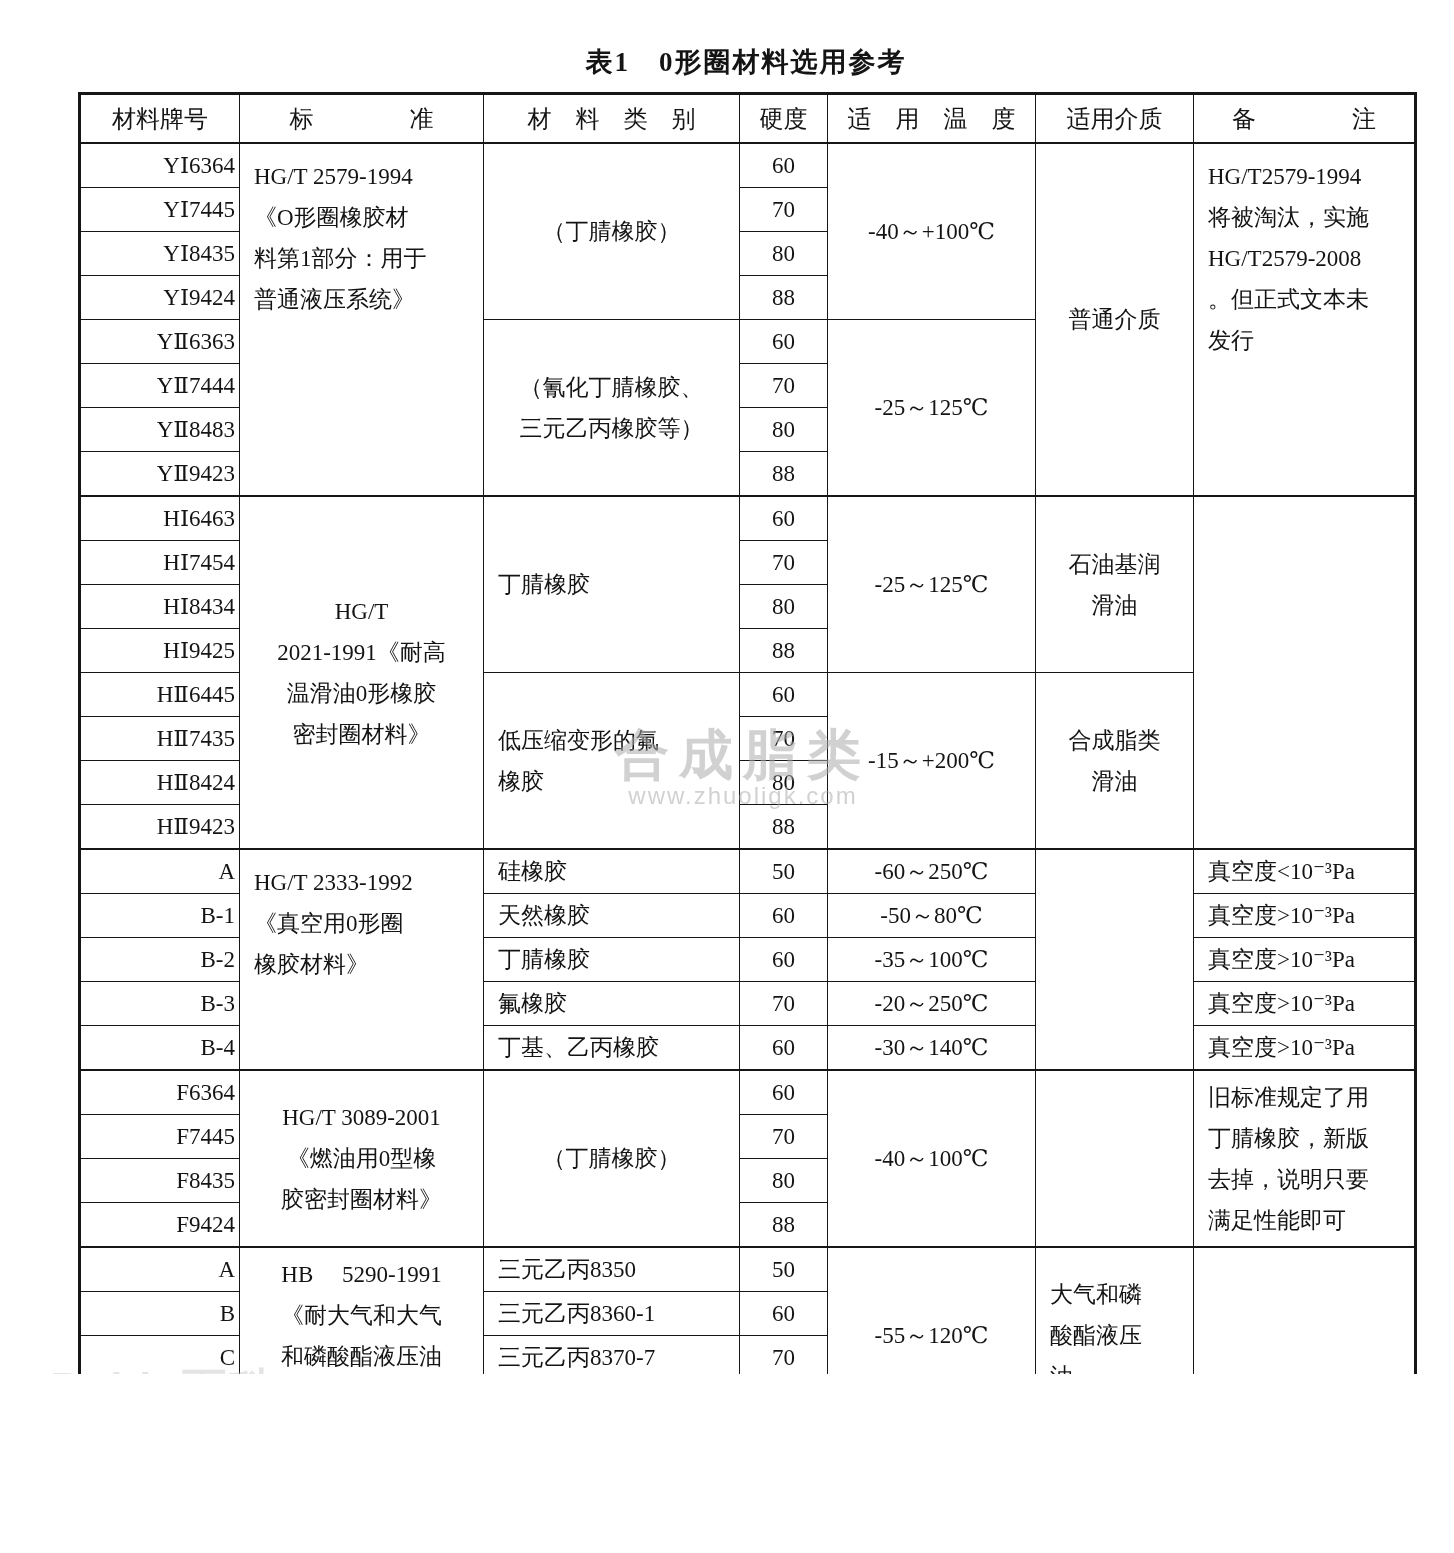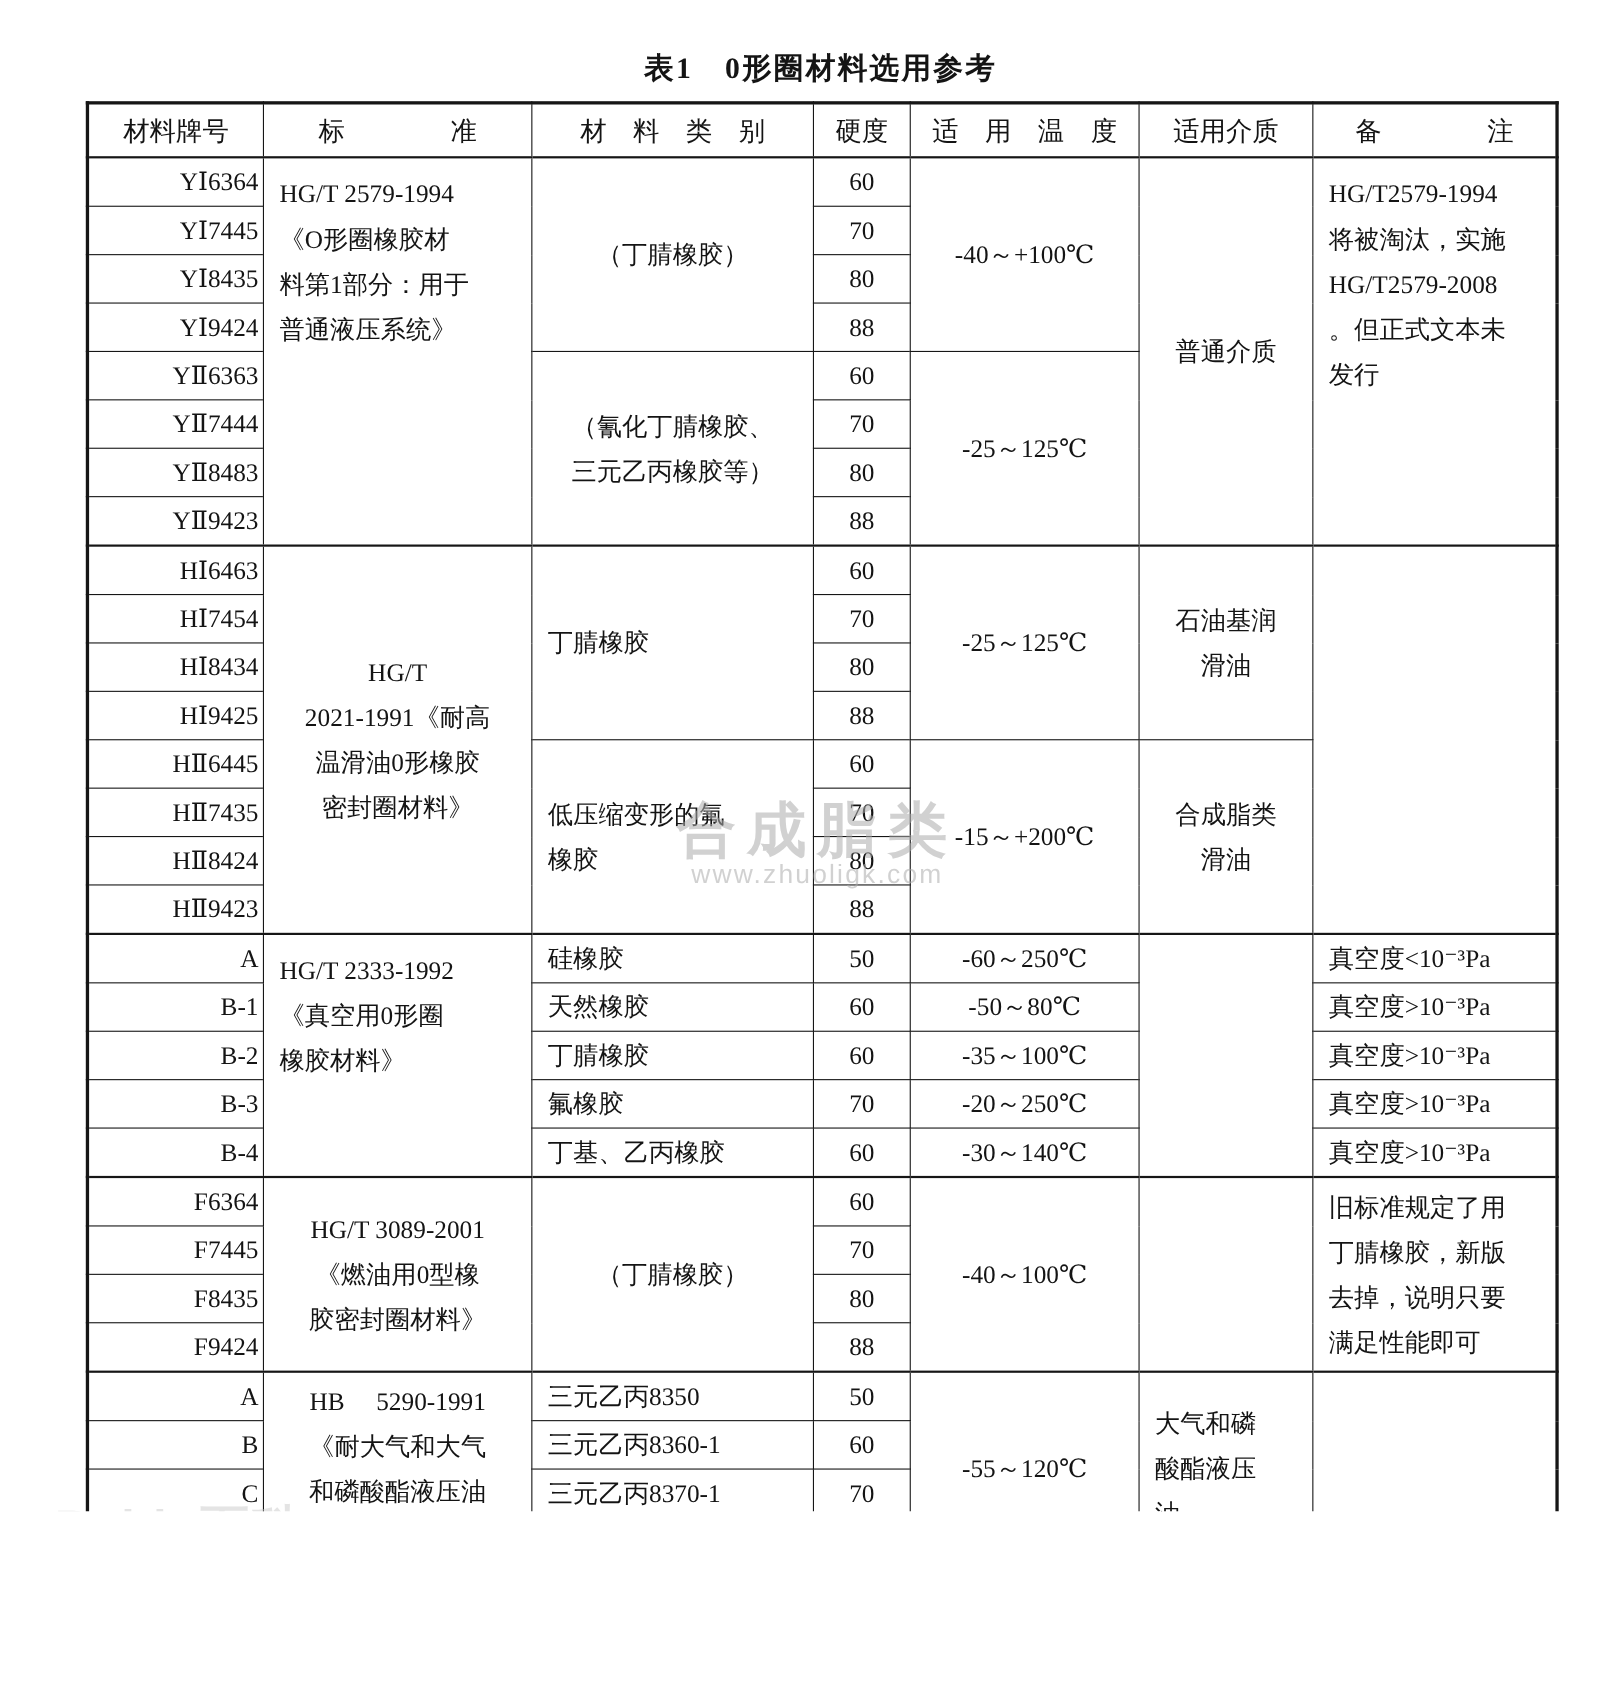--- a/index.html
+++ b/index.html
@@ -253,21 +253,21 @@
 油</td>
           <td rowspan="4" data-name="remark-cell"></td>
         </tr>
         <tr data-name="table-row">
           <td data-name="grade-cell">B</td>
           <td class="l" data-name="category-cell">三元乙丙8360-1</td>
           <td data-name="hardness-cell">60</td>
         </tr>
         <tr data-name="table-row">
           <td data-name="grade-cell">C</td>
-          <td class="l" data-name="category-cell">三元乙丙8370-1</td>
+          <td class="l" data-name="category-cell">三元乙丙8370-7</td>
           <td data-name="hardness-cell">70</td>
         </tr>
         <tr data-name="table-row">
           <td data-name="grade-cell">D</td>
           <td class="l" data-name="category-cell">三元乙丙8380-1</td>
           <td data-name="hardness-cell">80</td>
         </tr>
         <tr class="notes-row" data-name="notes-row">
           <td colspan="7" data-name="notes-cell"><div data-name="note-line">注 1：表中括号为非标准内容</div><div data-name="note-line">注 2：硬度单位为 IRHD</div></td>
         </tr>

